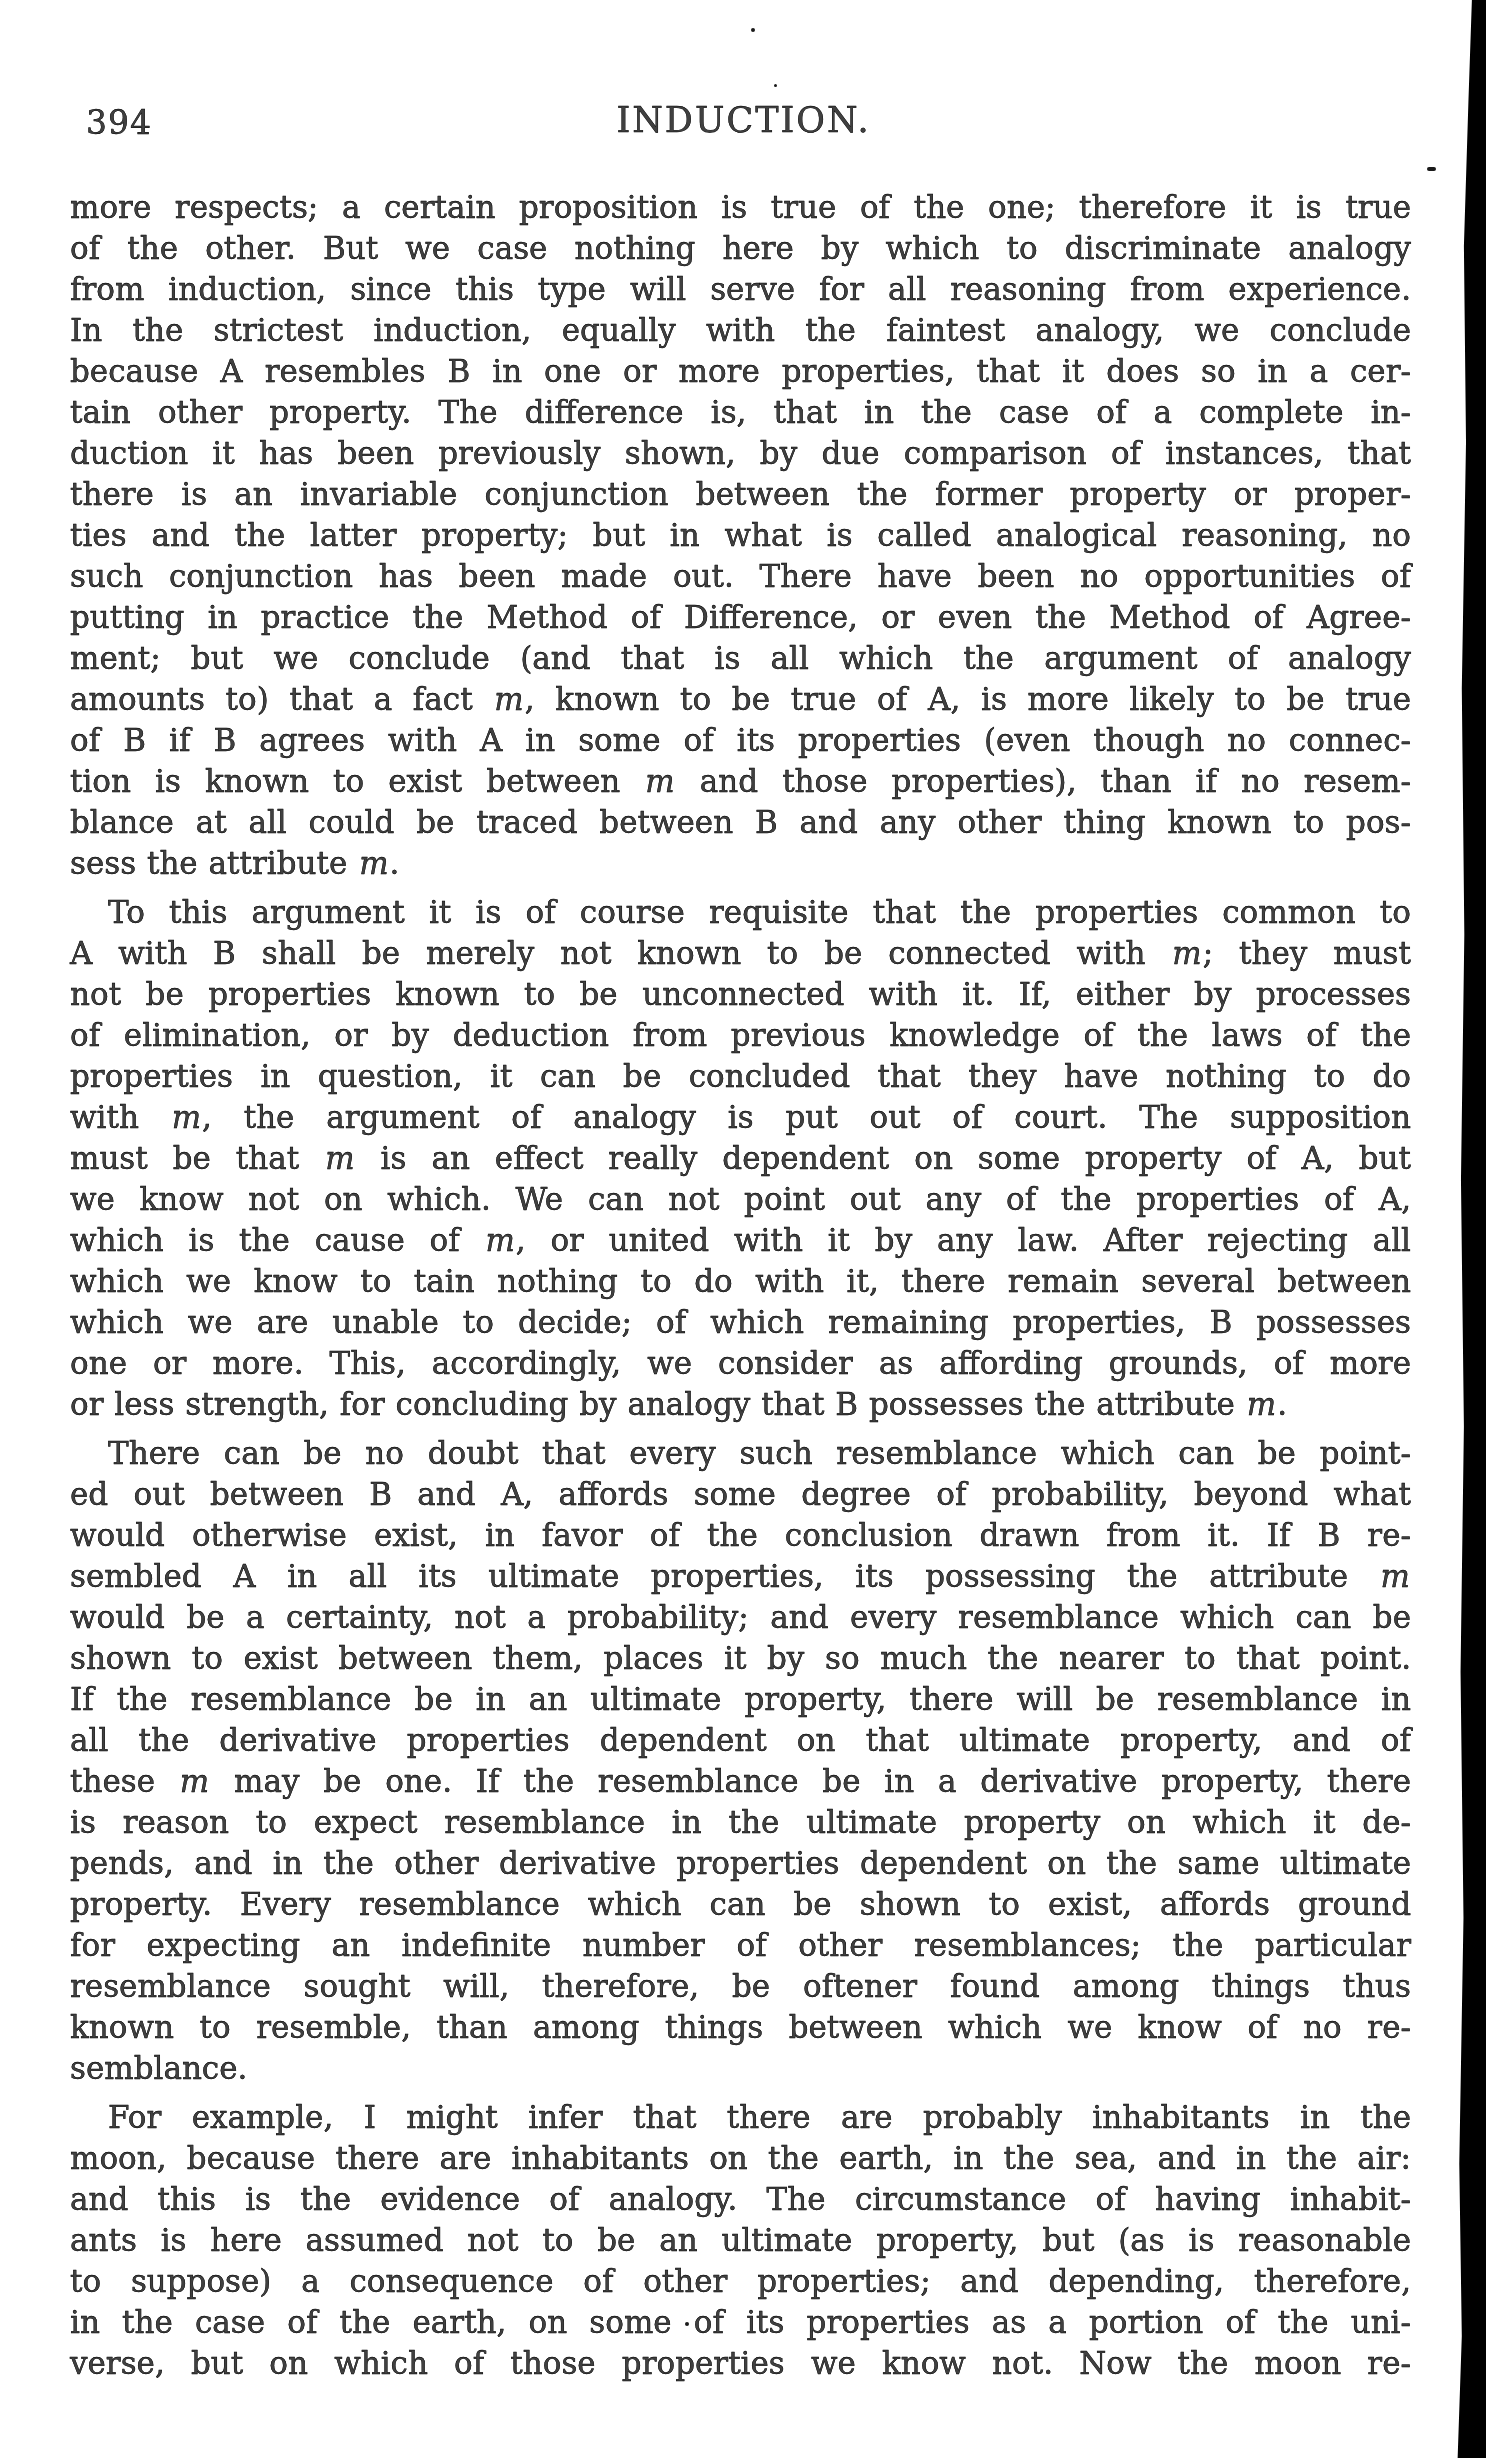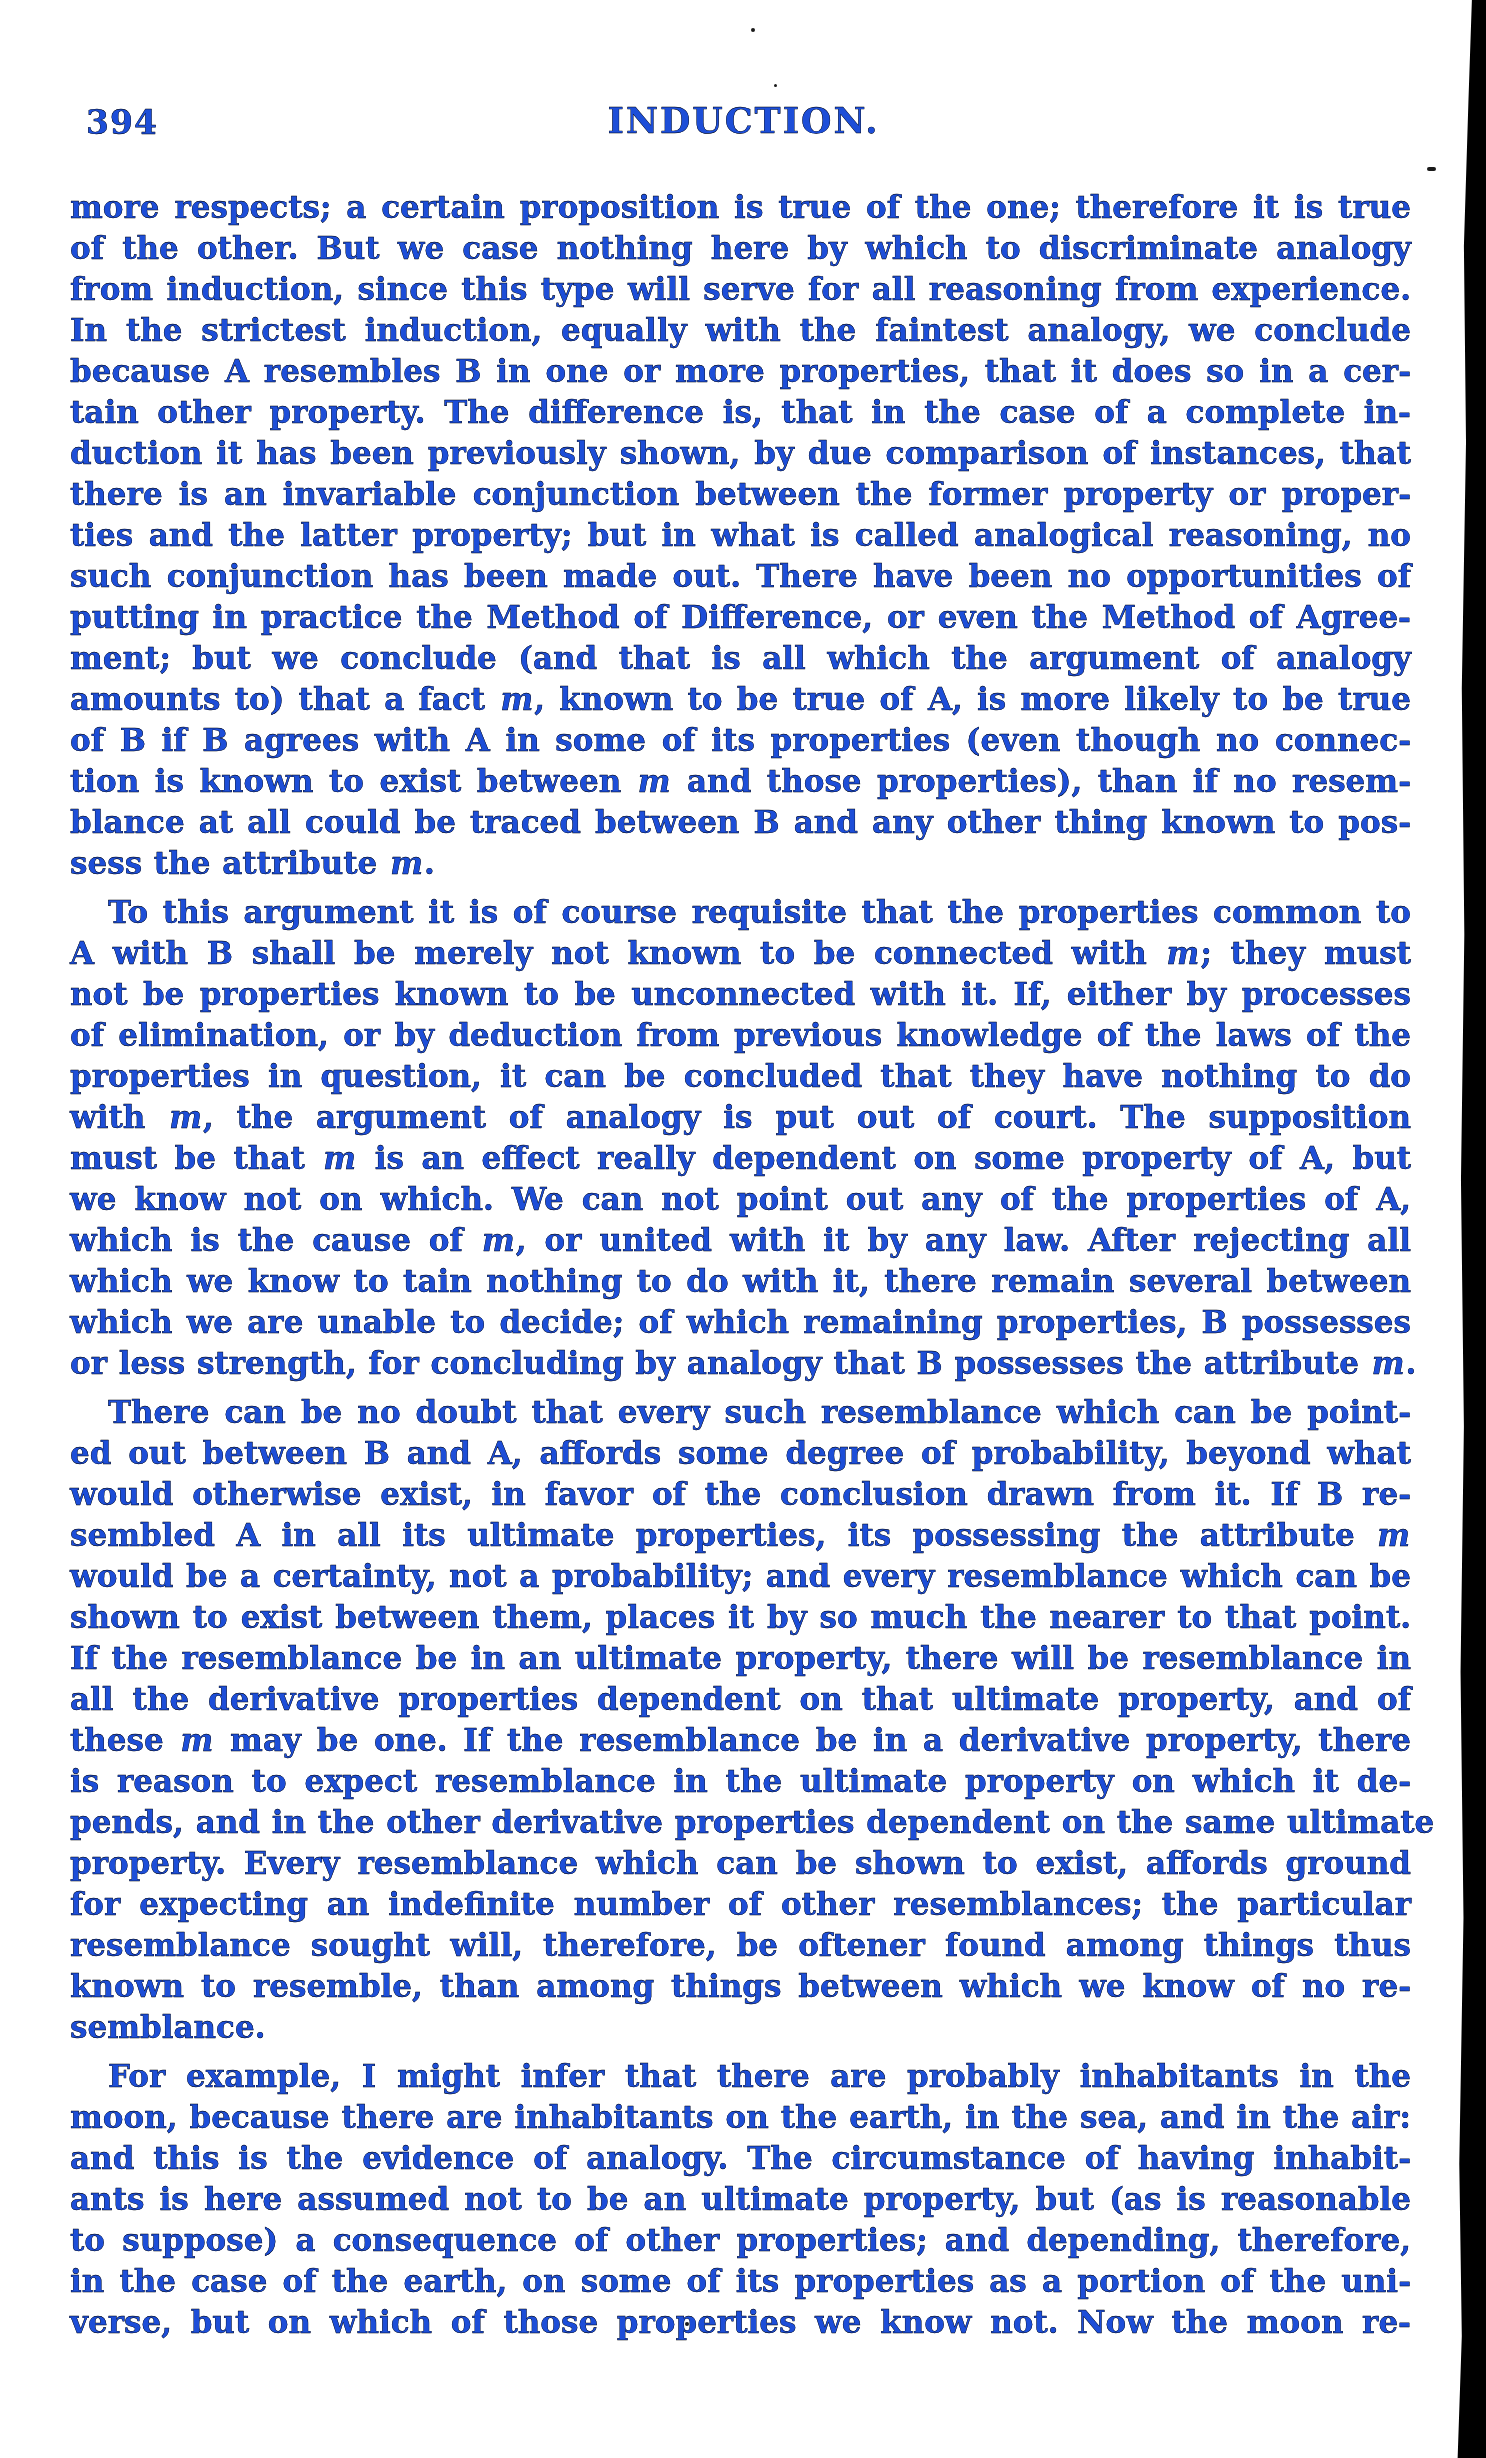--- a/index.html
+++ b/index.html
@@ -7,22 +7,21 @@
     padding: 0;
     background: #e8e8e8;
   }
   .page {
     position: relative;
     width: 1487px;
     height: 2459px;
     background: #ffffff;
     overflow: hidden;
     font-family: "DejaVu Serif", "Liberation Serif", serif;
-    color: #1d4ed8;
-    font-weight: bold;
+    color: #404040;
   }
   
   .ink {
     -webkit-text-stroke: 0.3px #000;
     text-shadow: 0 0 0.5px rgba(0,0,0,0.85);
   }
   .page-number {
     position: absolute;
     left: 86px;
     top: 103px;
@@ -127,20 +126,21 @@
         <div class="line">A with B shall be merely not known to be connected with <i>m</i>; they must</div>
         <div class="line">not be properties known to be unconnected with it.  If, either by processes</div>
         <div class="line">of elimination, or by deduction from previous knowledge of the laws of the</div>
         <div class="line">properties in question, it can be concluded that they have nothing to do</div>
         <div class="line">with <i>m</i>, the argument of analogy is put out of court.  The supposition</div>
         <div class="line">must be that <i>m</i> is an effect really dependent on some property of A, but</div>
         <div class="line">we know not on which.  We can not point out any of the properties of A,</div>
         <div class="line">which is the cause of <i>m</i>, or united with it by any law.  After rejecting all</div>
         <div class="line">which we know to tain nothing to do with it, there remain several between</div>
         <div class="line">which we are unable to decide; of which remaining properties, B possesses</div>
+        <div class="line">one or more.  This, accordingly, we consider as affording grounds, of more</div>
         <div class="line para-end">or less strength, for concluding by analogy that B possesses the attribute <i>m</i>.</div>
       </div>
       <div class="para indent">
         <div class="line">There can be no doubt that every such resemblance which can be point-</div>
         <div class="line">ed out between B and A, affords some degree of probability, beyond what</div>
         <div class="line">would otherwise exist, in favor of the conclusion drawn from it.  If B re-</div>
         <div class="line">sembled A in all its ultimate properties, its possessing the attribute <i>m</i></div>
         <div class="line">would be a certainty, not a probability; and every resemblance which can be</div>
         <div class="line">shown to exist between them, places it by so much the nearer to that point.</div>
         <div class="line">If the resemblance be in an ultimate property, there will be resemblance in</div>

